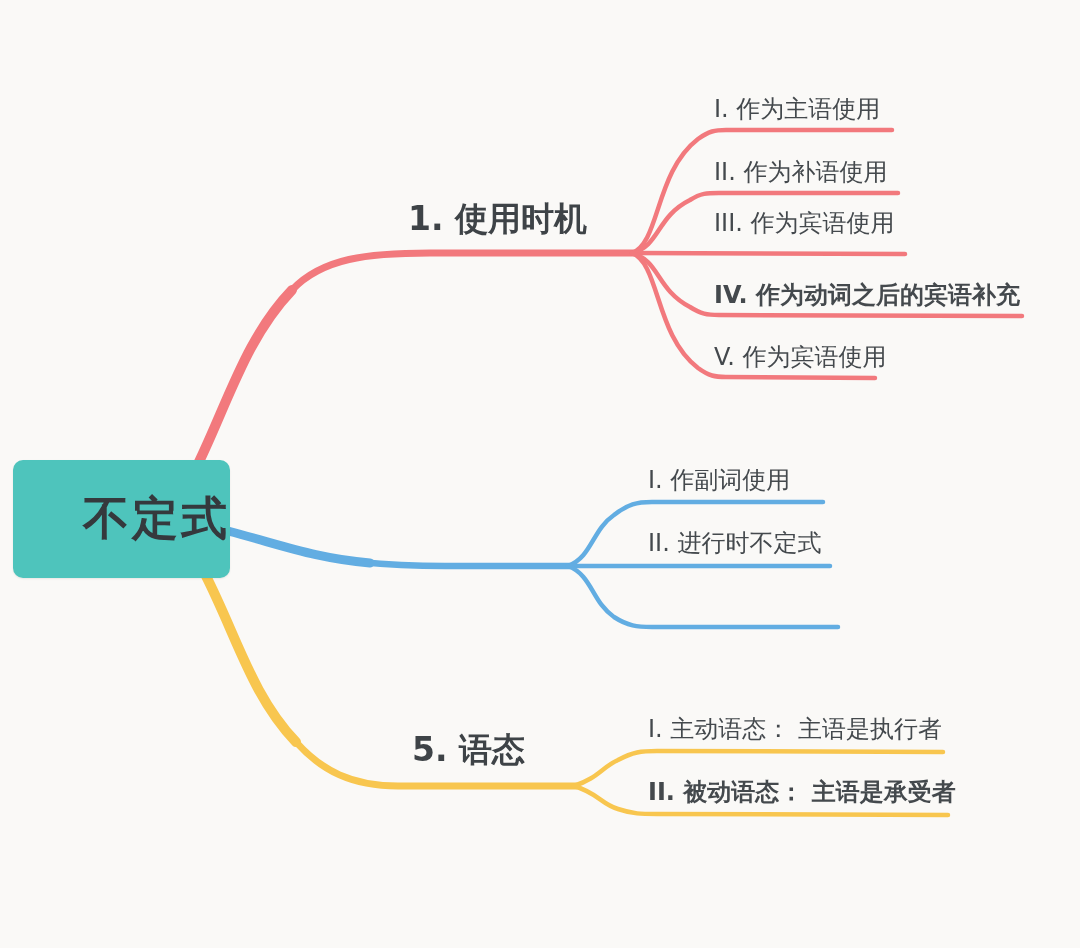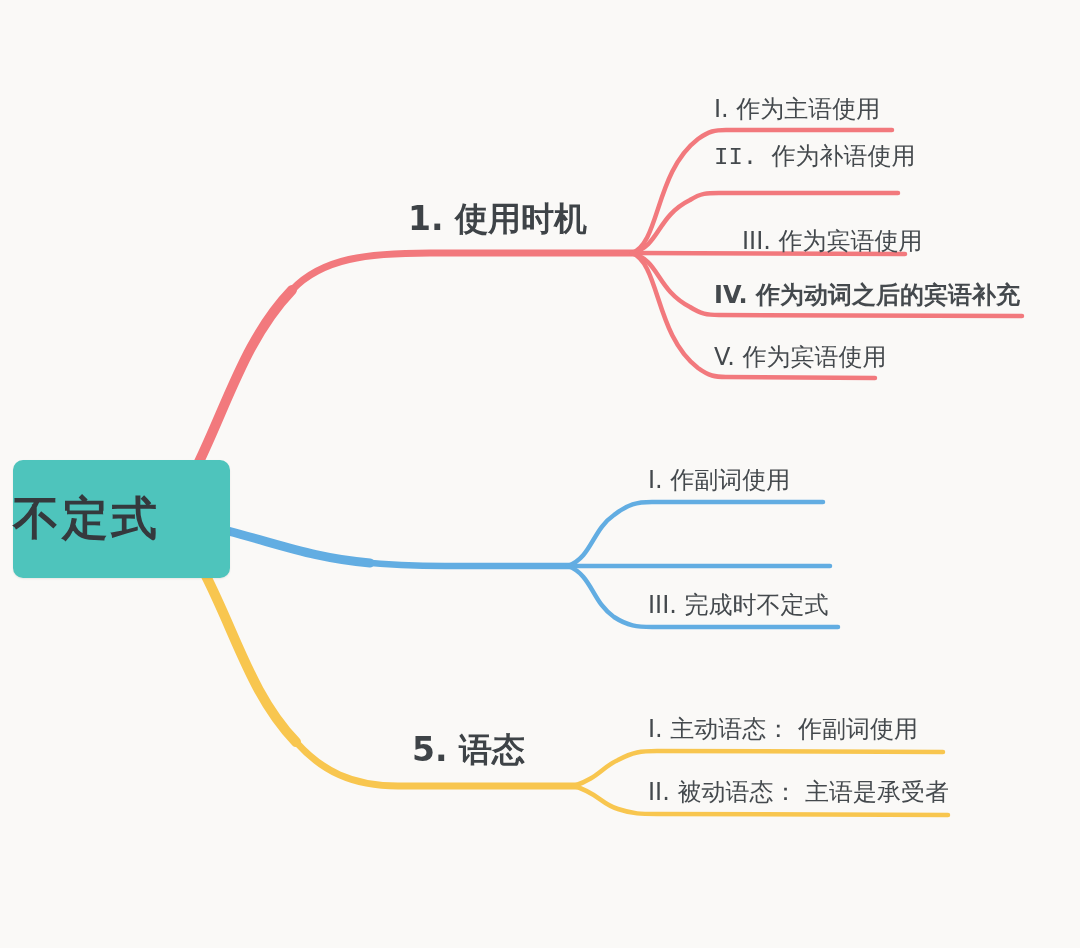--- a/index.html
+++ b/index.html
@@ -17,21 +17,21 @@
     width: 1080px; height: 948px;
   }
   .root-node {
     position: absolute;
     left: 13px; top: 460px;
     width: 217px; height: 118px;
     background: #4EC4BC;
     border-radius: 10px;
     display: flex;
     align-items: center;
-    justify-content: flex-start;
+    justify-content: flex-end;
     box-shadow: 0 1px 2px rgba(0,0,0,0.08);
   }
   .root-node .root-label {
     font-size: 46px;
     font-weight: bold;
     color: #35393D;
     letter-spacing: 3px;
   }
   .branch-label {
     position: absolute;
@@ -83,24 +83,24 @@
   </svg>
 
   <div class="root-node">
     <span class="root-label">不定式</span>
   </div>
 
   <div class="branch-label" style="left:408px; top:197px;">1. 使用时机</div>
   <div class="branch-label" style="left:412px; top:728px;">5. 语态</div>
 
   <div class="child-label" style="left:714px; top:94px;">I. 作为主语使用</div>
-  <div class="child-label" style="left:714px; top:143px;font-family:Liberation Mono, monospace;">II. 作为补语使用</div>
-  <div class="child-label" style="left:714px; top:226px;margin-left:28px;">III. 作为宾语使用</div>
+  <div class="child-label" style="left:714px; top:157px;">II. 作为补语使用</div>
+  <div class="child-label" style="left:714px; top:208px;">III. 作为宾语使用</div>
   <div class="child-label" style="left:714px; top:280px;font-weight:bold;">IV. 作为动词之后的宾语补充</div>
   <div class="child-label" style="left:714px; top:342px;">V. 作为宾语使用</div>
 
   <div class="child-label" style="left:648px; top:465px;">I. 作副词使用</div>
-  <div class="child-label" style="left:648px; top:590px;">III. 完成时不定式</div>
+  <div class="child-label" style="left:648px; top:528px;">II. 进行时不定式</div>
 
-  <div class="child-label" style="left:648px; top:714px;">I. 主动语态： 作副词使用</div>
-  <div class="child-label" style="left:648px; top:777px;">II. 被动语态： 主语是承受者</div>
+  <div class="child-label" style="left:648px; top:714px;">I. 主动语态： 主语是执行者</div>
+  <div class="child-label" style="left:648px; top:777px;font-weight:bold;">II. 被动语态： 主语是承受者</div>
 
 </div>
 
 </body></html>

